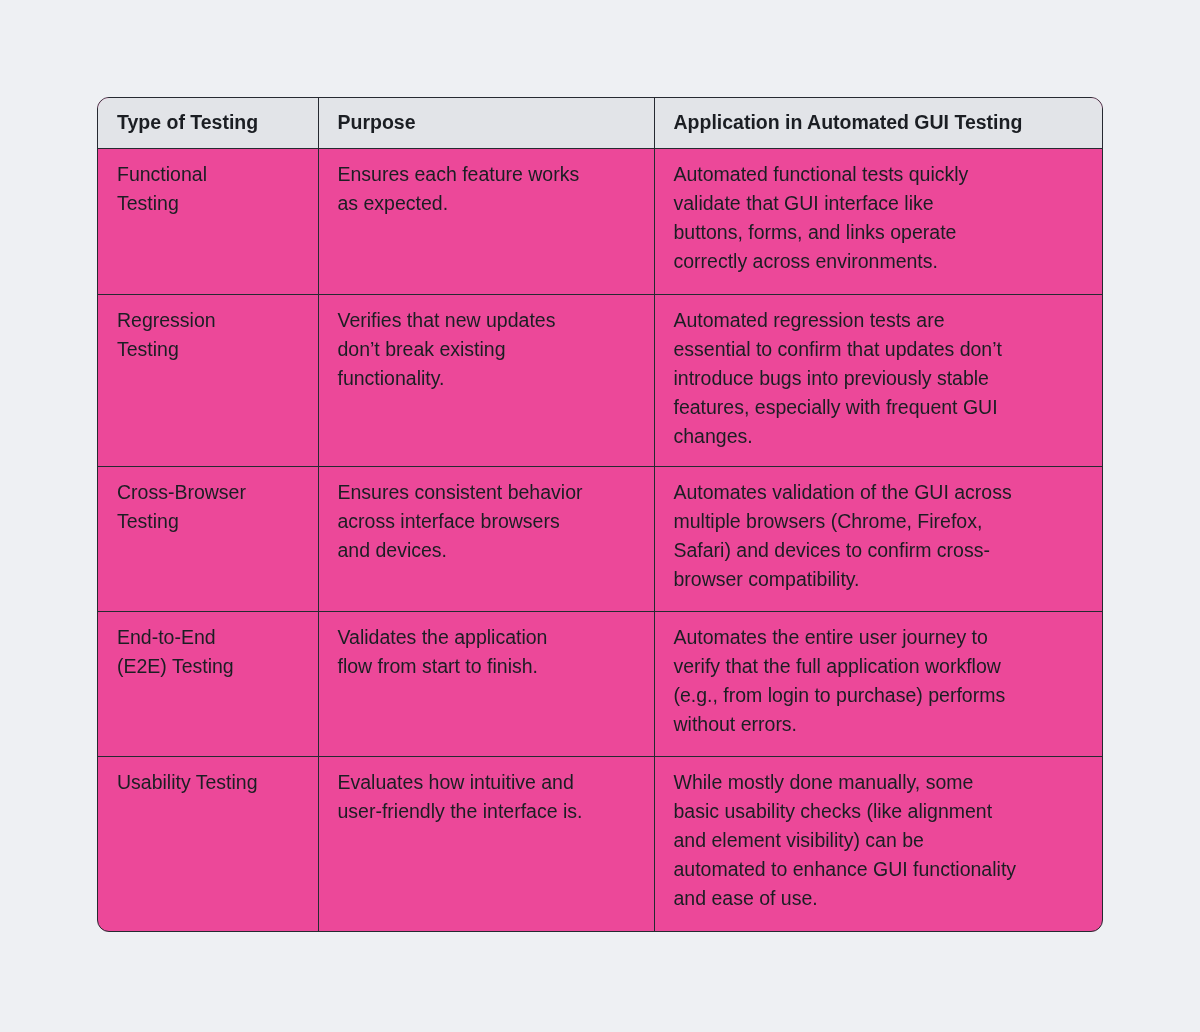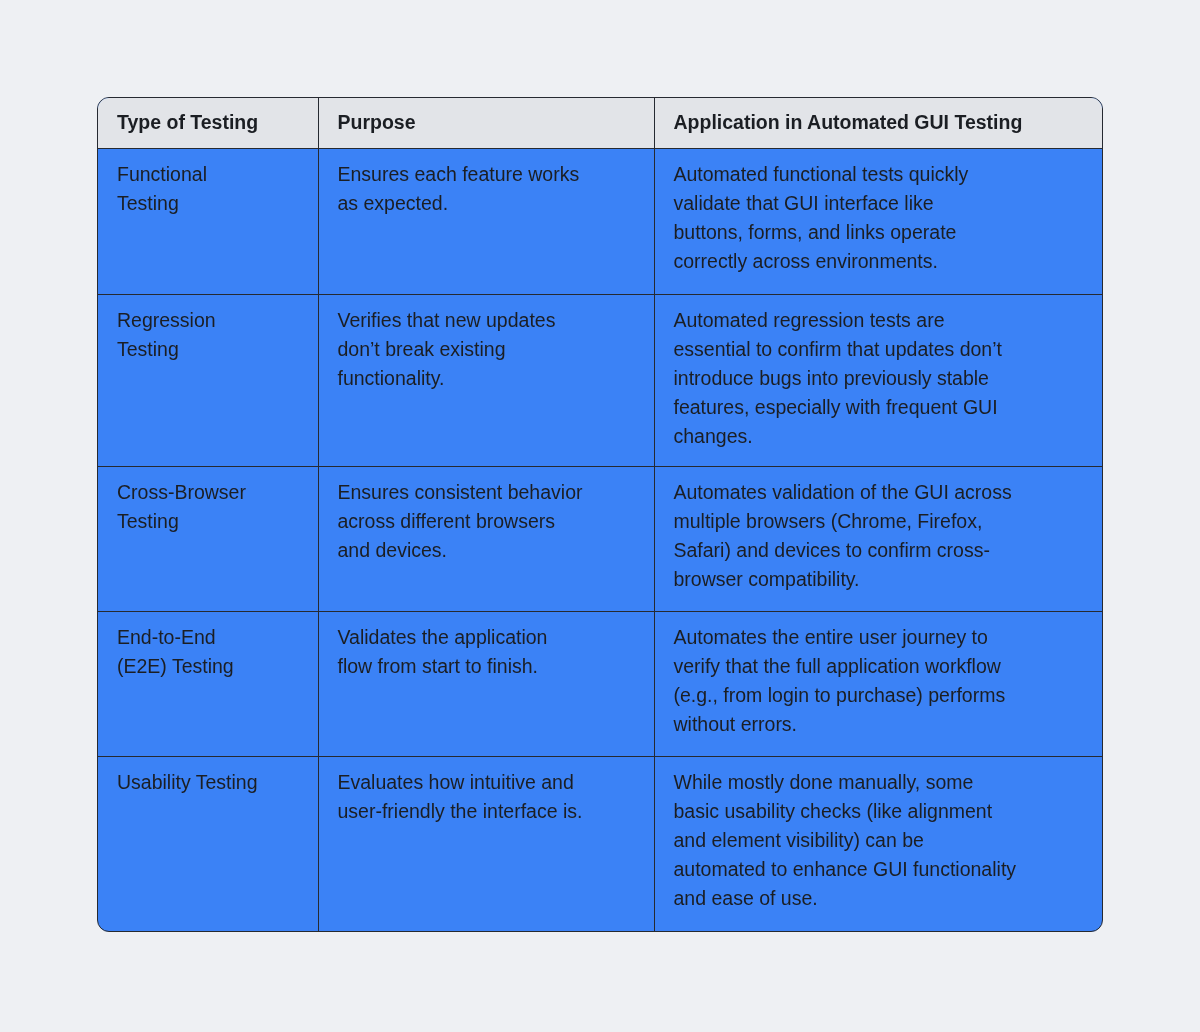--- a/index.html
+++ b/index.html
@@ -14,21 +14,21 @@
     position: relative;
     overflow: hidden;
   }
   .table-card {
     position: absolute;
     left: 97px;
     top: 97px;
     width: 1006px;
     height: 835px;
     box-sizing: border-box;
-    background: #3b82f6;
+    background: #ec4899;
     border: 1.6px solid #262a31;
     border-radius: 12px;
     overflow: hidden;
   }
   table {
     width: 100%;
     height: 100%;
     border-collapse: collapse;
     table-layout: fixed;
   }
@@ -99,21 +99,21 @@
         <td>Automated regression tests are
 essential to confirm that updates don’t
 introduce bugs into previously stable
 features, especially with frequent GUI
 changes.</td>
       </tr>
       <tr>
         <td class="cell-type">Cross-Browser
 Testing</td>
         <td>Ensures consistent behavior
-across different browsers
+across interface browsers
 and devices.</td>
         <td>Automates validation of the GUI across
 multiple browsers (Chrome, Firefox,
 Safari) and devices to confirm cross-
 browser compatibility.</td>
       </tr>
       <tr>
         <td class="cell-type">End-to-End
 (E2E) Testing</td>
         <td>Validates the application

